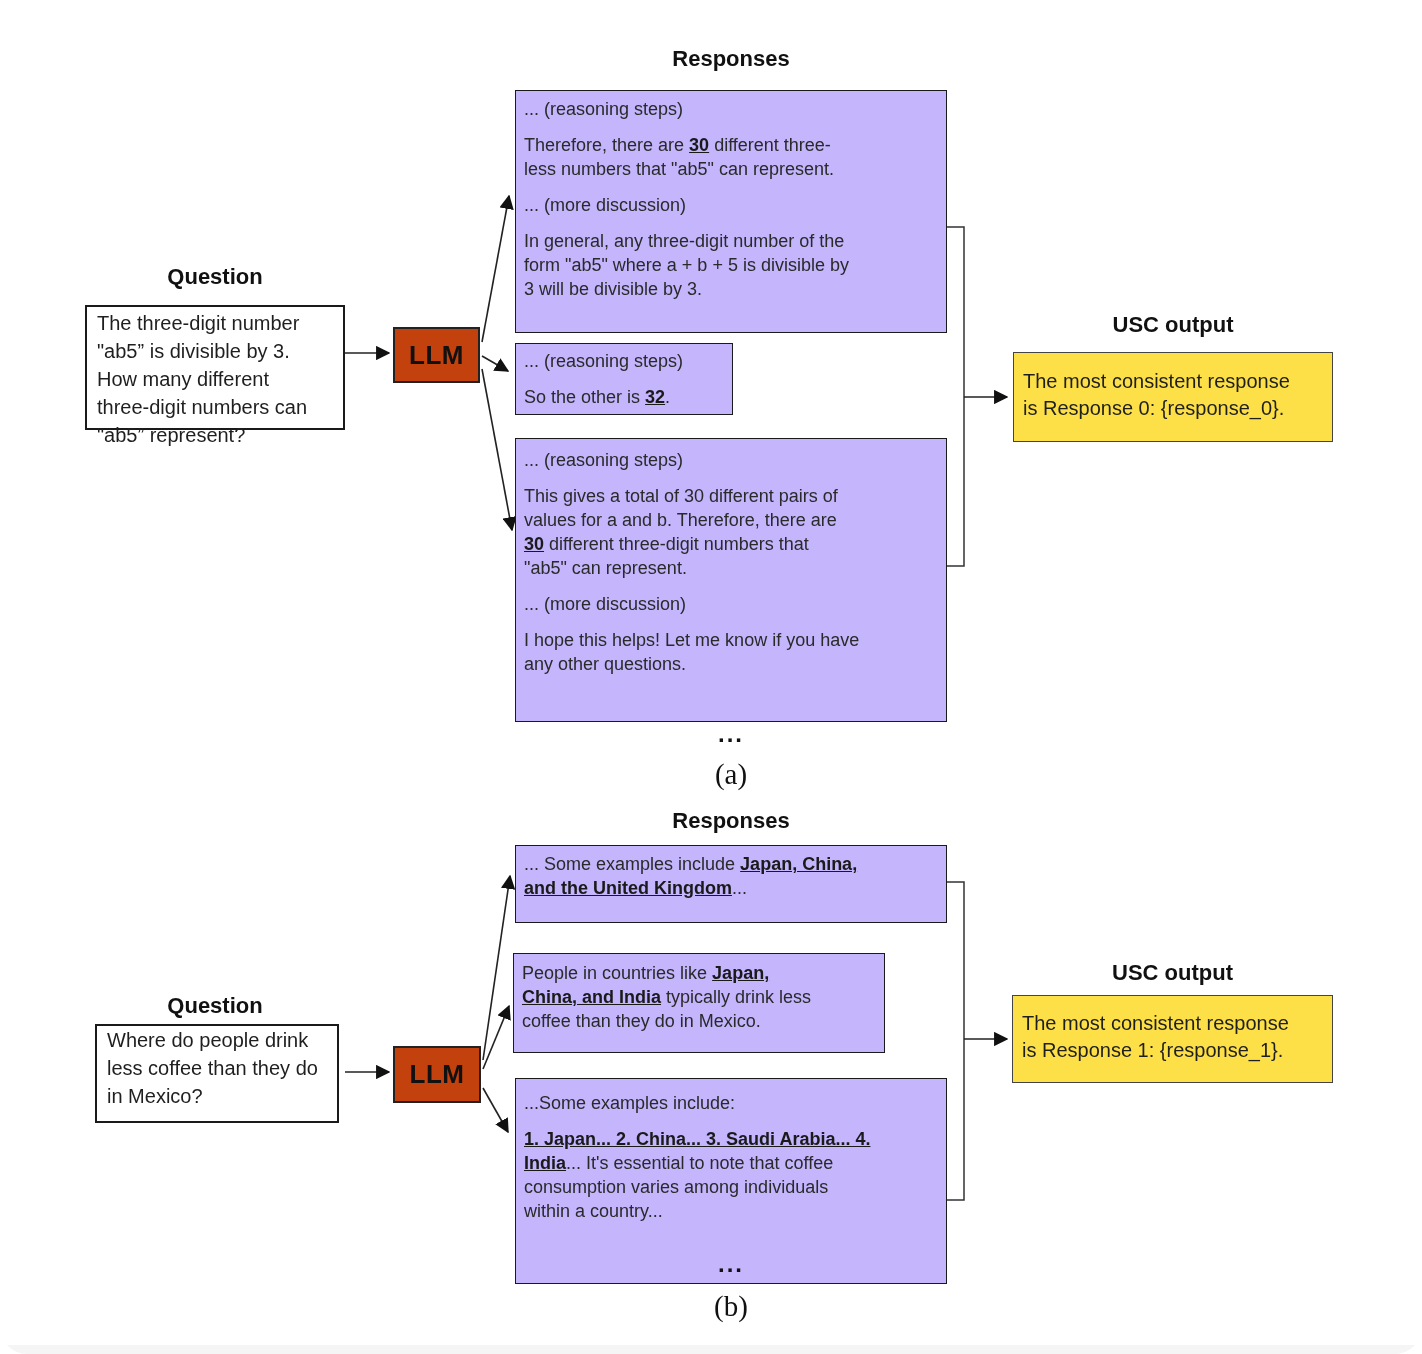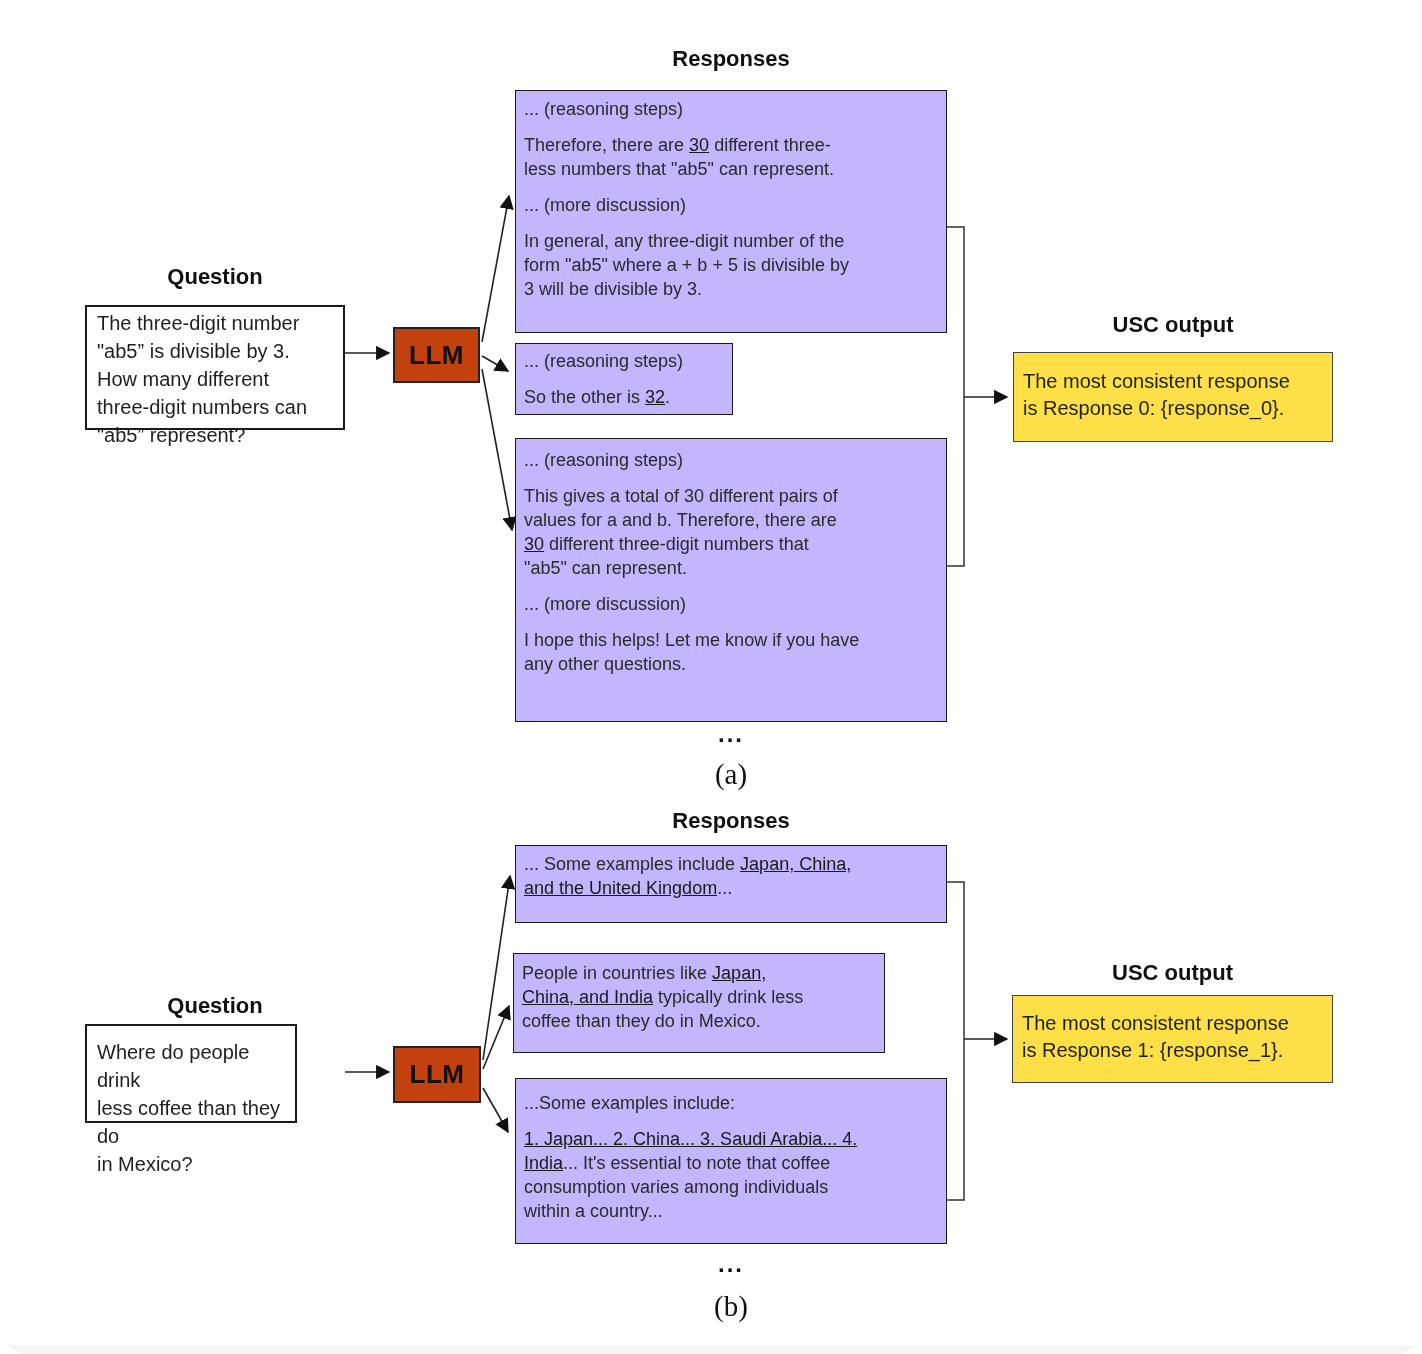--- a/index.html
+++ b/index.html
@@ -12,21 +12,21 @@
   .qbox{
     background:#fff;border:2px solid #1a1a1a;box-sizing:border-box;
     font-size:20px;line-height:28px;padding:2px 10px;white-space:pre-line;
   }
   .rbox{
     background:#c4b5fd;border:1.7px solid #1a1a1a;box-sizing:border-box;
     font-size:18px;line-height:24px;padding:6px 8px;white-space:pre-line;color:#2a2a2a;
   }
   .rbox p{margin:0 0 12px 0;}
   .rbox p:last-child{margin-bottom:0;}
-  .rbox strong.u{font-weight:normal;text-decoration:underline;color:#1a1a1a;}
+  .rbox strong.u{font-weight:bold;text-decoration:underline;color:#1a1a1a;}
   .uscbox{
     background:#fde047;border:1.7px solid #444;box-sizing:border-box;
     font-size:20px;line-height:27px;padding:15px 9px;white-space:pre-line;
   }
   .llmbox{
     background:#c2410c;border:2px solid #222;box-sizing:border-box;
     display:flex;align-items:center;justify-content:center;
     font-weight:bold;font-size:26px;color:#111;letter-spacing:0.5px;
   }
   .dots{font-weight:bold;font-size:24px;letter-spacing:2px;text-align:center;color:#111;line-height:1;}
@@ -92,34 +92,34 @@
 
   <div class="abs uscbox" style="left:1013px;top:352px;width:320px;height:90px;">The most consistent response
 is Response 0: {response_0}.</div>
 
   <div class="abs caption" style="left:515px;top:758px;width:432px;">(a)</div>
 
   <div class="abs heading" style="left:515px;top:808px;width:432px;">Responses</div>
 
   <div class="abs heading" style="left:85px;top:993px;width:260px;">Question</div>
 
-  <div class="abs qbox" style="left:85px;top:1024px;width:212px;height:99px;padding-top:12px;">Where do people drink
+  <div class="abs qbox" style="left:95px;top:1024px;width:244px;height:99px;padding-top:0;">Where do people drink
 less coffee than they do
 in Mexico?</div>
 
   <div class="abs llmbox" style="left:393px;top:1046px;width:88px;height:57px;">LLM</div>
 
   <div class="abs rbox" style="left:515px;top:845px;width:432px;height:78px;"><p><span>... Some examples include </span><strong class="u">Japan, China,
 and the United Kingdom</strong><span>...</span></p></div>
 
   <div class="abs rbox" style="left:513px;top:953px;width:372px;height:100px;padding-top:7px;"><p><span>People in countries like </span><strong class="u">Japan,
 China, and India</strong><span> typically drink less
 coffee than they do in Mexico.</span></p></div>
 
-  <div class="abs rbox" style="left:515px;top:1078px;width:432px;height:166px;padding-top:12px;"><p><span>...Some examples include:</span></p><p><strong class="u">1. Japan... 2. China... 3. Saudi Arabia... 4.
+  <div class="abs rbox" style="left:515px;top:1078px;width:432px;height:206px;padding-top:12px;"><p><span>...Some examples include:</span></p><p><strong class="u">1. Japan... 2. China... 3. Saudi Arabia... 4.
 India</strong><span>... It's essential to note that coffee
 consumption varies among individuals
 within a country...</span></p></div>
 
   <div class="abs dots" style="left:515px;top:1252px;width:432px;">...</div>
 
   <div class="abs heading" style="left:1012px;top:960px;width:321px;">USC output</div>
 
   <div class="abs uscbox" style="left:1012px;top:995px;width:321px;height:88px;padding-top:14px;">The most consistent response
 is Response 1: {response_1}.</div>

